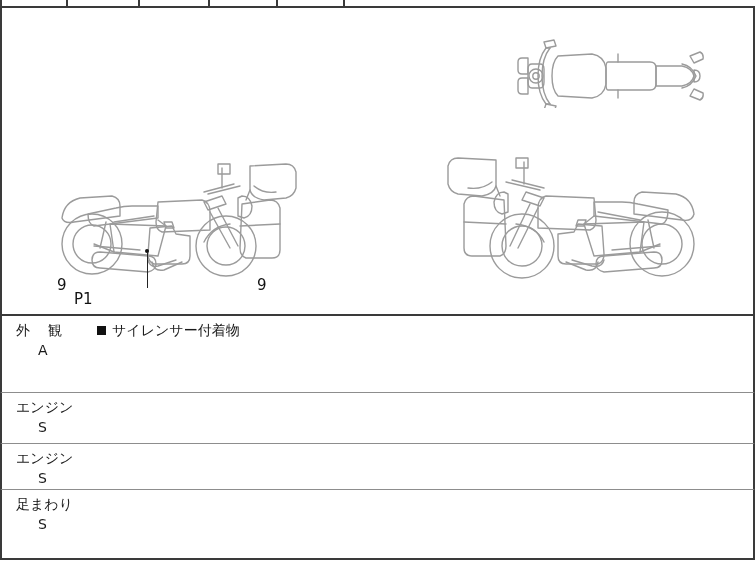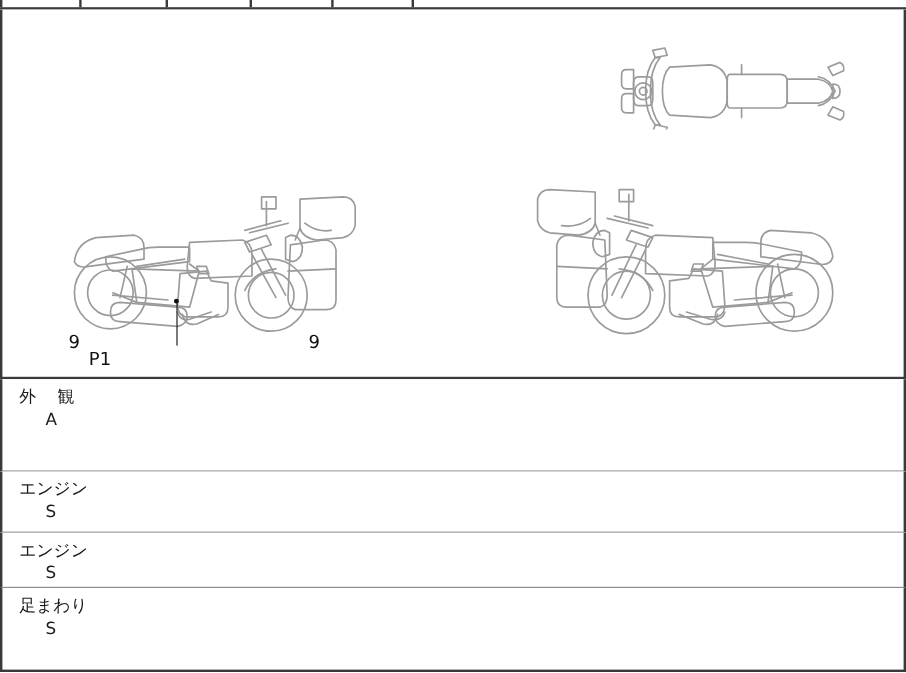--- a/index.html
+++ b/index.html
@@ -307,20 +307,21 @@
     <div class="marker-label" id="mark-9-left">9</div>
     <div class="leader-dot"></div>
     <div class="leader-line"></div>
     <div class="marker-label" id="mark-p1">P1</div>
     <div class="marker-label" id="mark-9-right">9</div>
   </div>
 
   <div class="cond-row r-gaikan first">
     <div class="cond-name"><span>外</span><span class="sp"></span><span>観</span></div>
     <div class="cond-grade">A</div>
+    <div class="cond-note"><span class="note-sq"></span><span>サイレンサー付着物</span></div>
   </div>
 
   <div class="cond-row r-engine">
     <div class="cond-name">エンジン</div>
     <div class="cond-grade">S</div>
   </div>
 
   <div class="cond-row r-frame">
     <div class="cond-name">エンジン</div>
     <div class="cond-grade">S</div>

